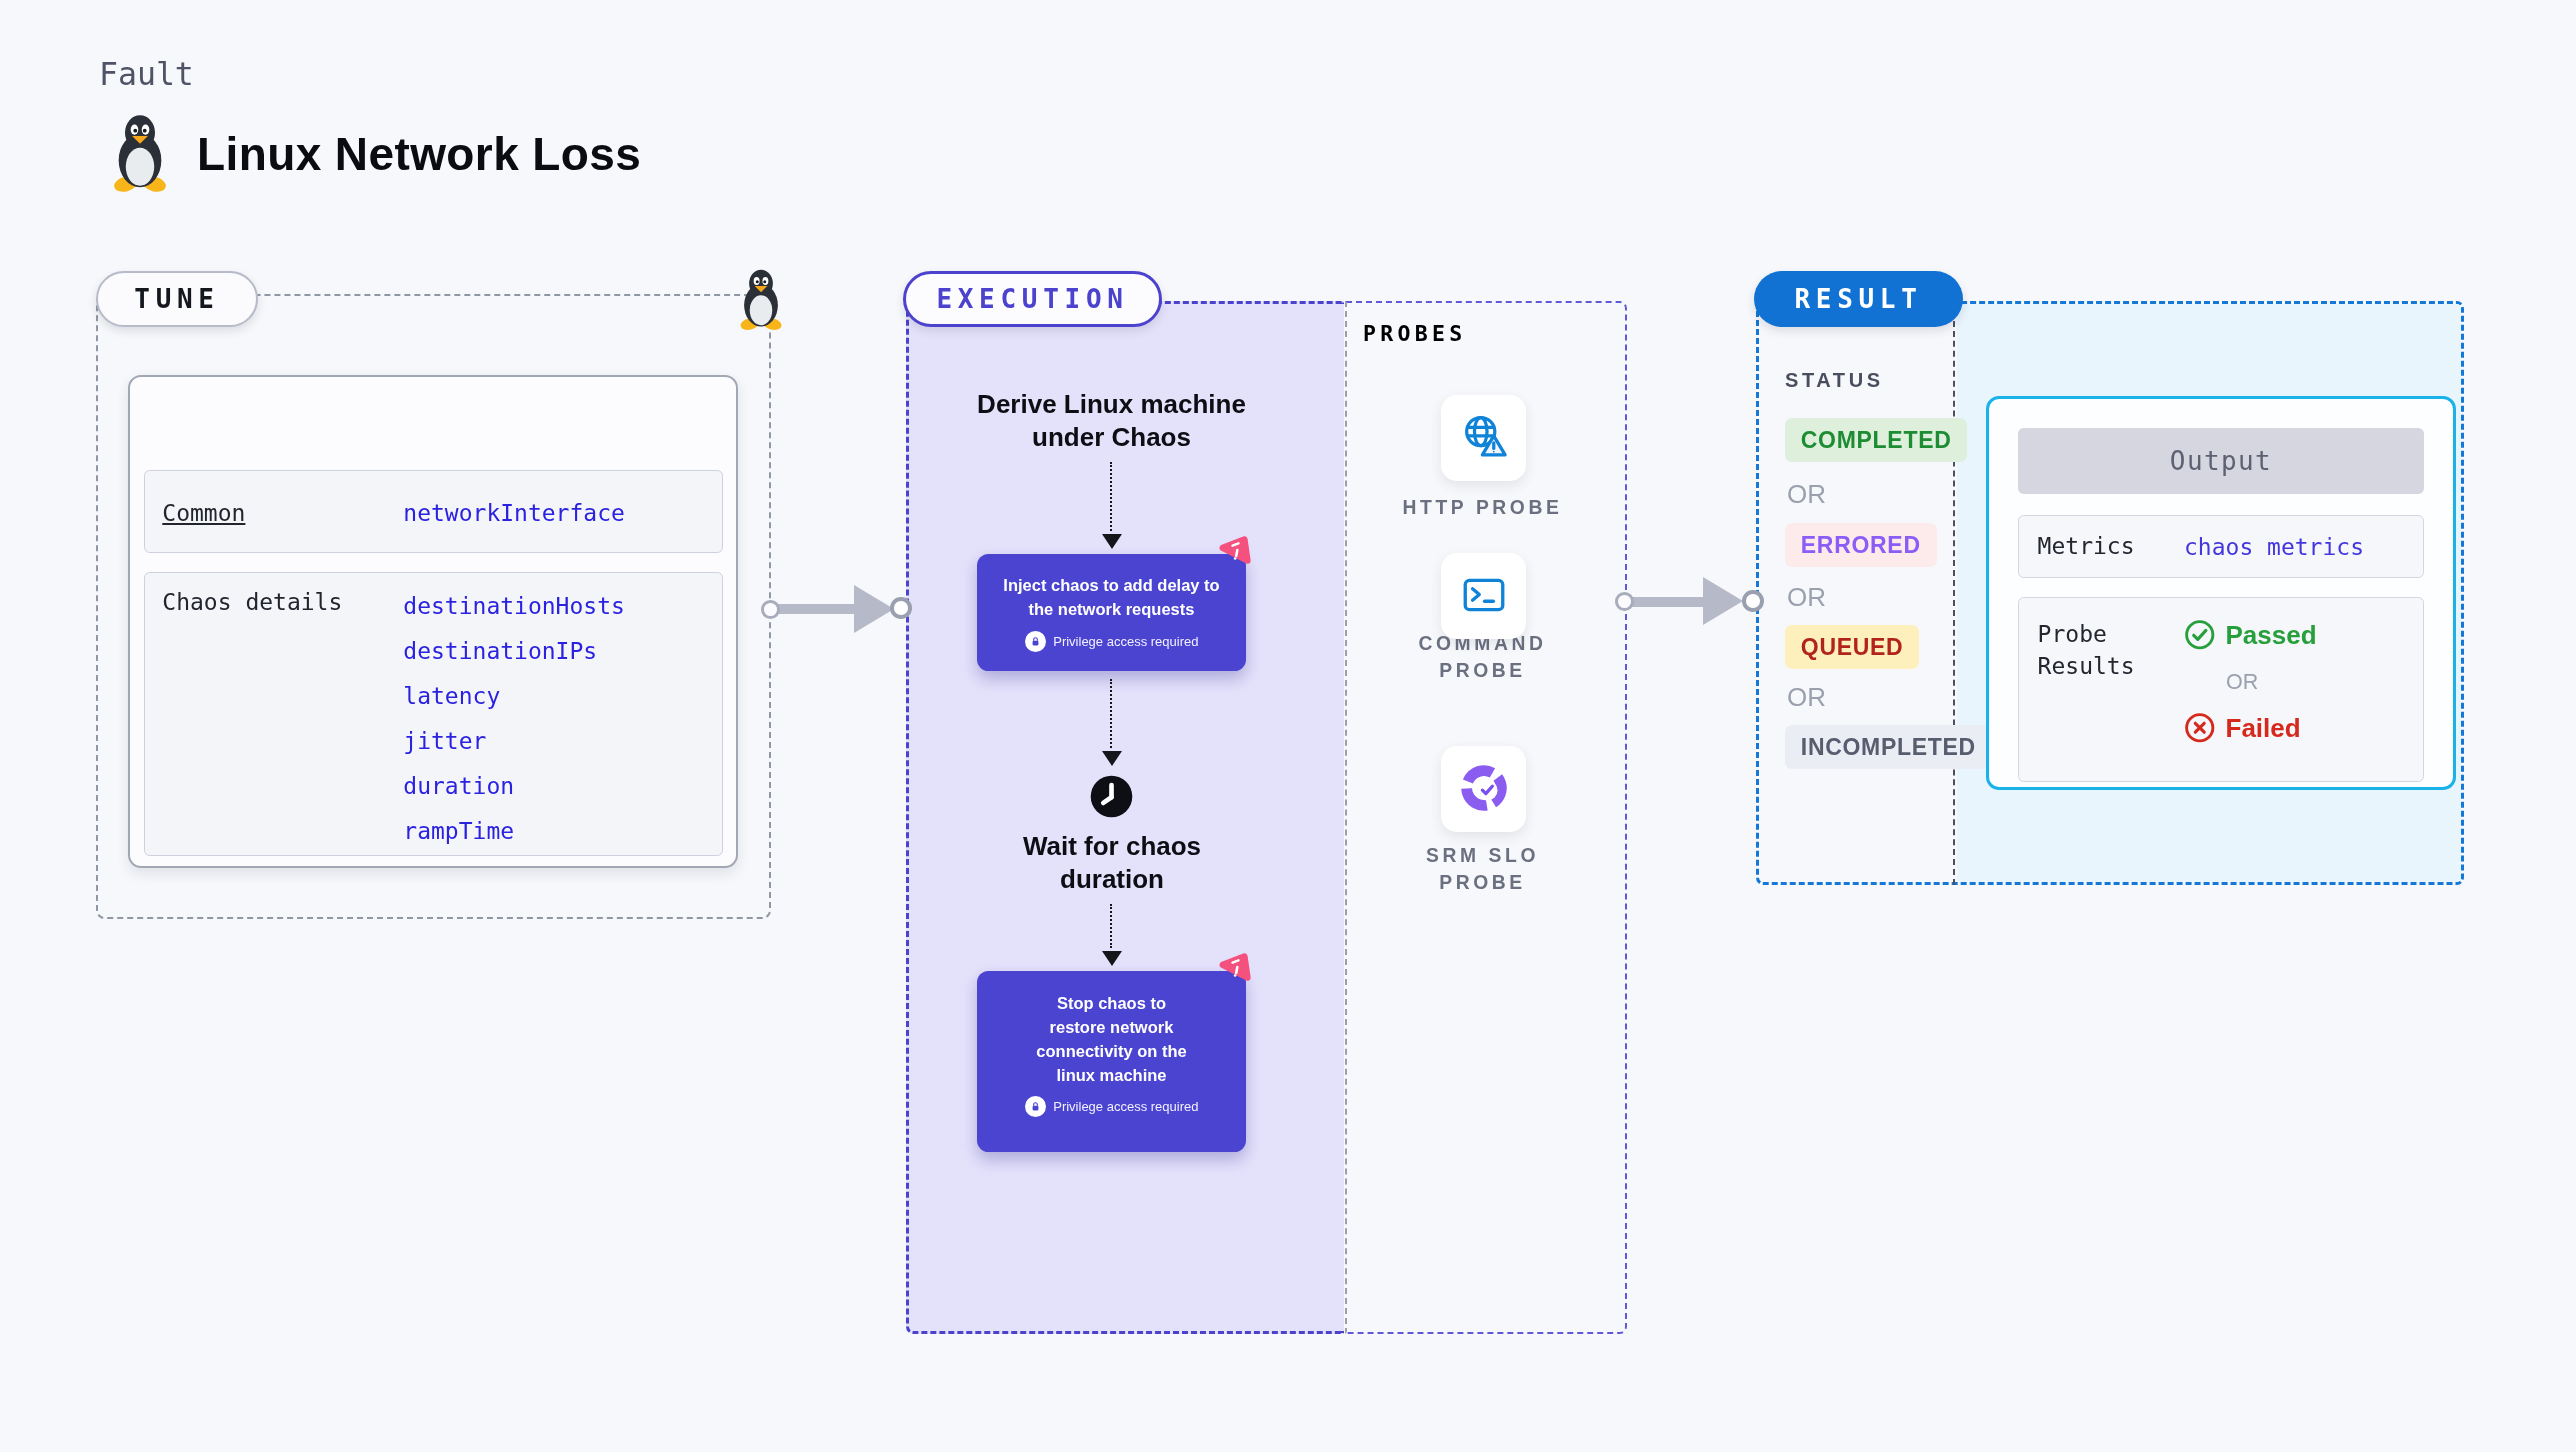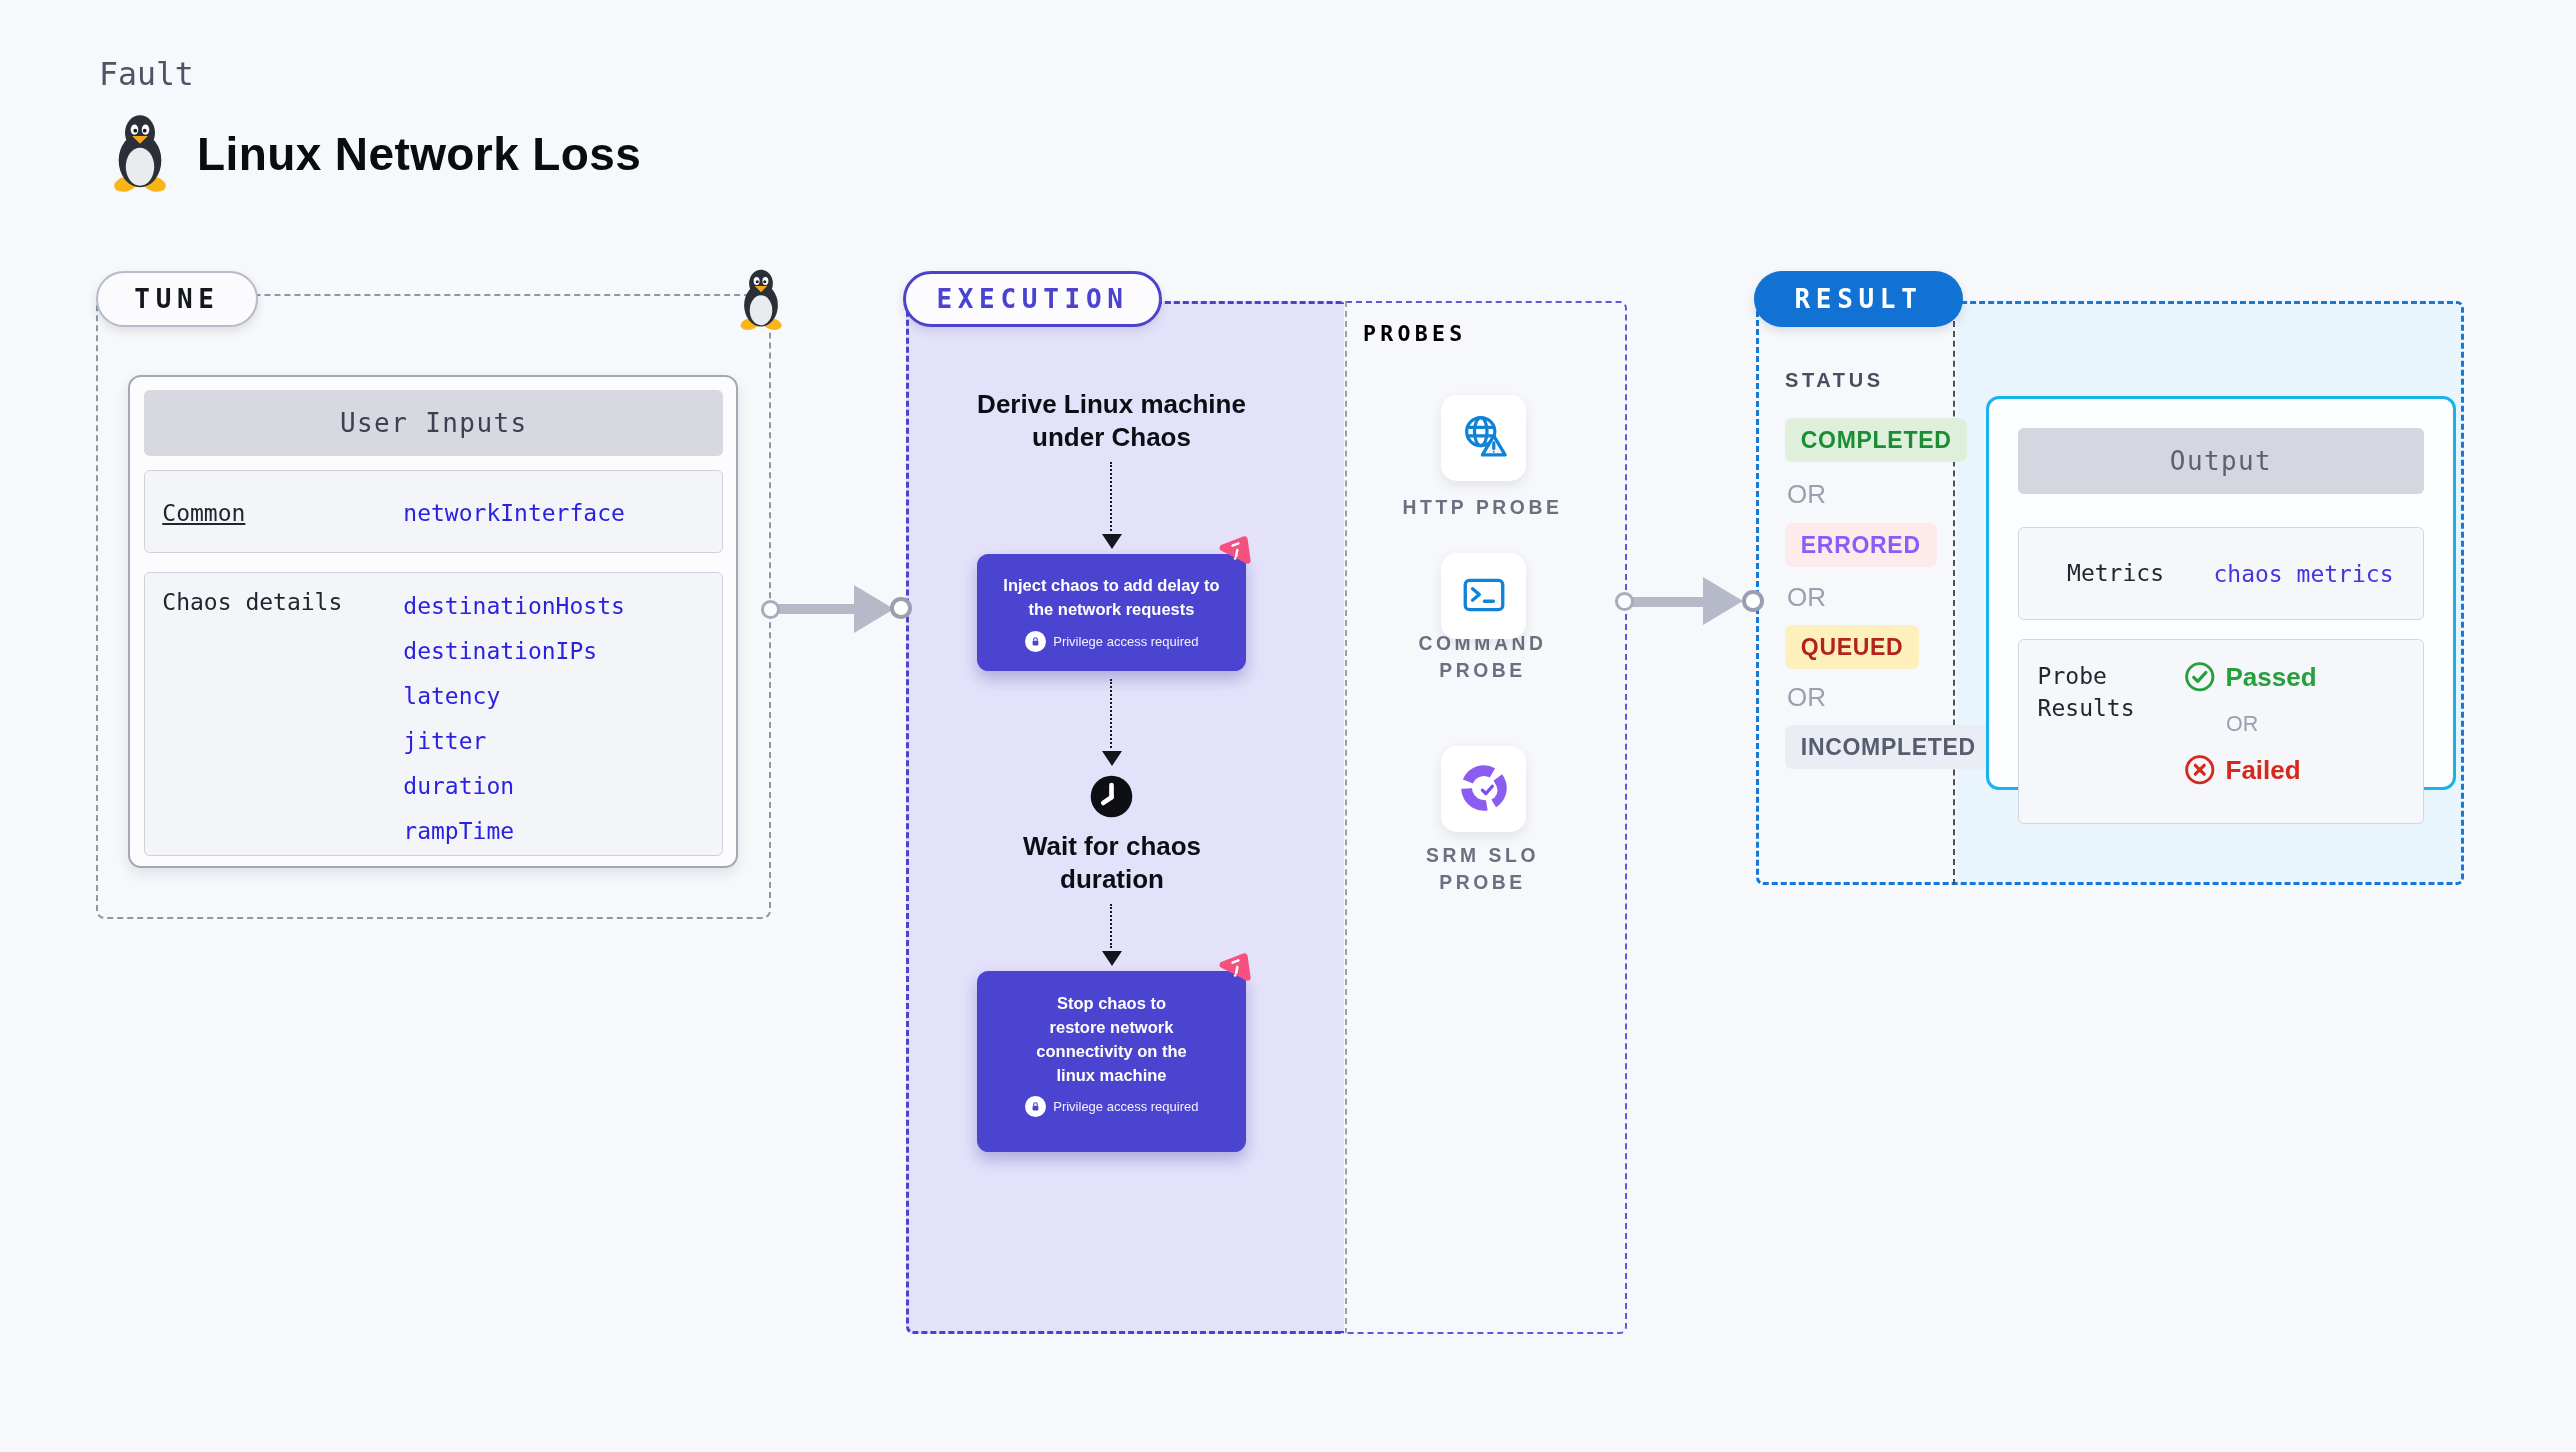--- a/index.html
+++ b/index.html
@@ -79,21 +79,21 @@
   .b-error   { background:#fcebea; color:#8b5cf6; }
   .b-queued  { background:#fdf0bd; color:#b2241b; }
   .b-incomp  { background:#ebedf5; color:#575c6e; }
   .status-or { font-size:26px; color:#9aa0ad; z-index:4; }
 
   .output-box { left:1986px; top:396px; width:470px; height:394px; background:#fdfeff; border:3.6px solid #19b2e9;
                 border-radius:13px; padding:29px; z-index:4; }
   .out-head   { height:66px; background:#d6d6e0; border-radius:5.7px; display:flex; align-items:center; justify-content:center;
                 font-size:26px; color:#5d6172; letter-spacing:1.4px; }
   .out-row    { background:#f6f7fb; border:1.4px solid #d2d6e1; border-radius:5.7px; display:flex; }
-  .out-row1   { margin-top:33px; height:93px; align-items:center;justify-content:center; }
+  .out-row1   { margin-top:21px; height:63px; align-items:center; }
   .out-row2   { margin-top:18.6px; height:185px; align-items:flex-start; }
   .out-label  { font-size:23px; color:#23262f; padding-left:18.6px; width:165px; line-height:31.5px; }
   .out-value  { font-size:23px; color:#4336de; }
   .pf-col     { padding-top:21.5px; }
   .pf-line    { display:flex; align-items:center; gap:10px; }
   .pf-passed  { font-size:26px; font-weight:bold; color:#27a03c; }
   .pf-failed  { font-size:26px; font-weight:bold; color:#d5291d; }
   .pf-or      { font-size:21.5px; color:#9aa0ad; margin:17px 0 17px 42px; }
 </style>
 </head>
@@ -129,21 +129,20 @@
     <ellipse cx="20" cy="34" rx="9" ry="12" fill="#e9ecef"></ellipse>
     <ellipse cx="16.5" cy="10.5" rx="2.4" ry="3.2" fill="#ffffff"></ellipse>
     <ellipse cx="23.5" cy="10.5" rx="2.4" ry="3.2" fill="#ffffff"></ellipse>
     <circle cx="17" cy="11.2" r="1.2" fill="#14171c"></circle>
     <circle cx="23" cy="11.2" r="1.2" fill="#14171c"></circle>
     <polygon points="15,14.5 25,14.5 20,19.5" fill="#f6a71b"></polygon>
   </svg>
 </div>
 
 <div class="abs ui-card">
-  <div class="ui-head mono">User Inputs</div>
   <div class="ui-row ui-row1">
     <div class="ui-label mono" style="top:29px;text-decoration:underline;">Common</div>
     <div class="ui-value mono abs" style="left:258px; top:29px;">networkInterface</div>
   </div>
   <div class="ui-row ui-row2">
     <div class="ui-label mono" style="top:16px;">Chaos details</div>
     <div class="ui-vlist ui-value mono">
       <div>destinationHosts</div>
       <div>destinationIPs</div>
       <div>latency</div>

